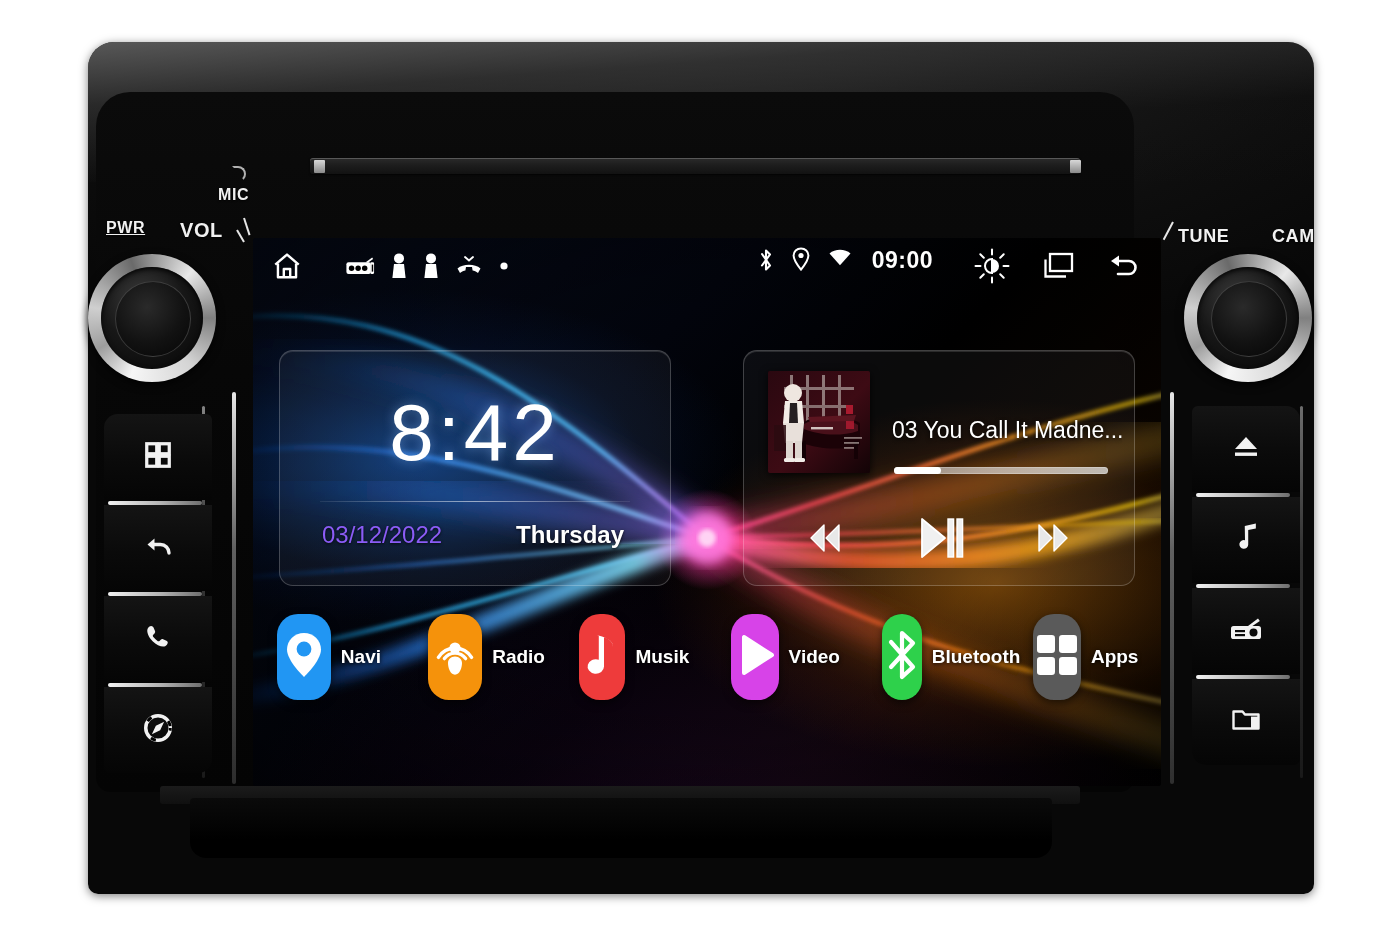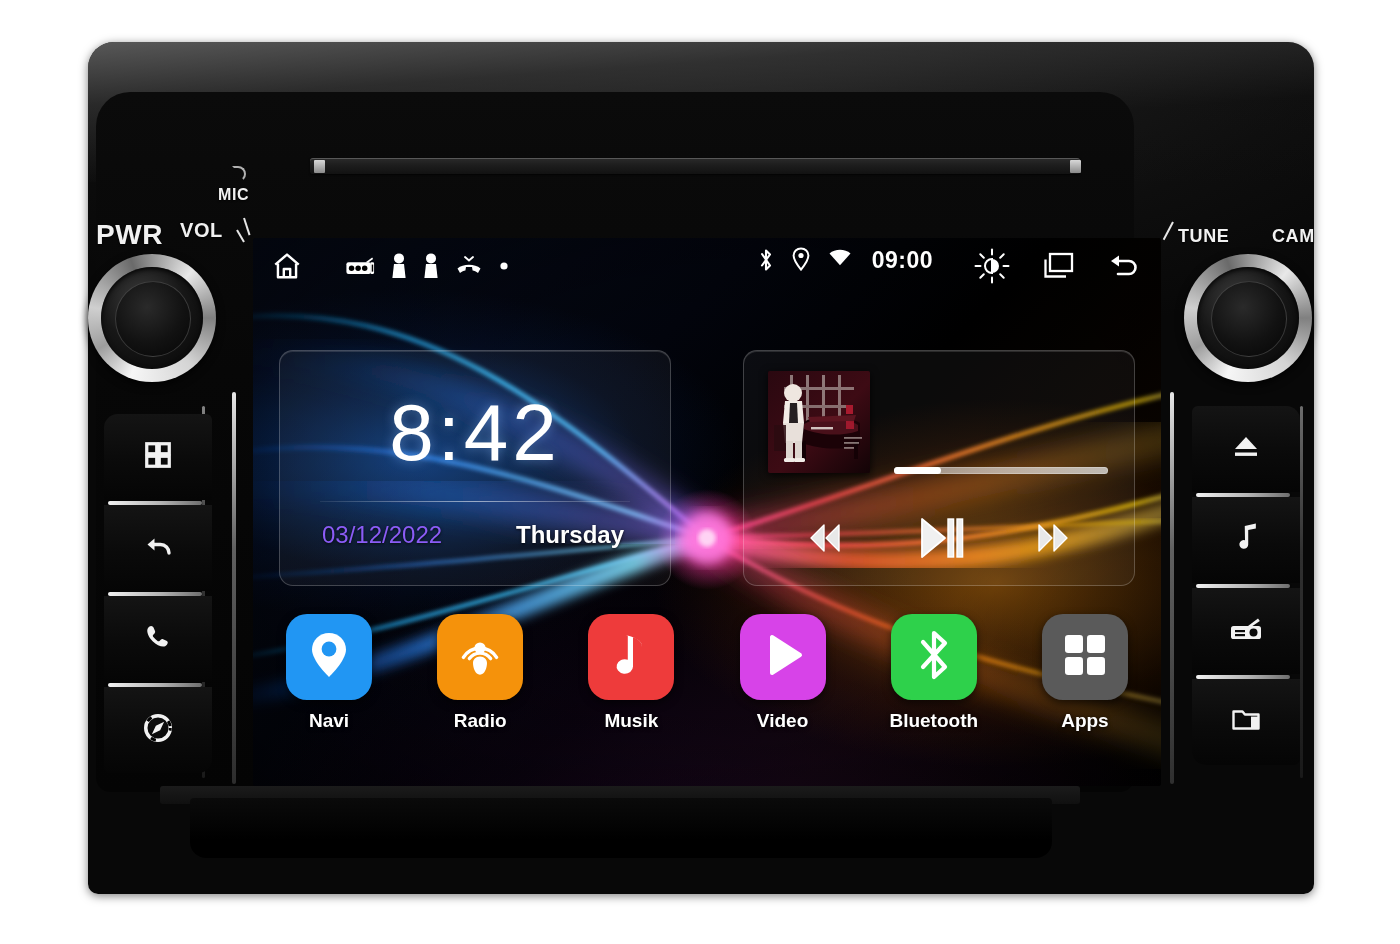--- a/index.html
+++ b/index.html
@@ -98,21 +98,21 @@
   .bezel-label{
     position:absolute;
     color:#f1f1f1;
     font-weight:bold;
     letter-spacing:.6px;
     font-family:"Liberation Sans", sans-serif;
     text-shadow:0 1px 2px rgba(0,0,0,.9);
     user-select:none;
   }
   #lbl-mic{ left:218px; top:186px; font-size:16px; }
-  #lbl-pwr{ left:96px; top:219px; font-size:28px; }
+  #lbl-pwr{ left:106px; top:219px; font-size:16px;text-decoration:underline; }
   #lbl-vol{ left:180px; top:219px; font-size:20px; }
   #lbl-tune{ left:1178px; top:226px; font-size:18px; }
   #lbl-cam{ left:1240px; top:226px; font-size:18px; font-weight:bold;margin-left:32px; }
 
   
   .tick{
     position:absolute;
     background:#e6e6e6;
     width:2px;
     transform-origin:top center;
@@ -317,21 +317,21 @@
 
   
   #dock{
     position:absolute; left:0; right:0; top:376px;
     display:flex; justify-content:space-between;
     padding:0 24px; box-sizing:border-box;
     z-index:5;
   }
   .app{
     width:104px;
-    display:flex; flex-direction:column; align-items:center; gap:10px;
+    display:flex; flex-direction:row; align-items:center; gap:10px;
     cursor:pointer;
   }
   .app-tile{
     width:86px; height:86px; border-radius:21px;
     display:flex; align-items:center; justify-content:center;
     box-shadow: 0 3px 9px rgba(0,0,0,.6);
   }
   .app-label{
     font-size:19px; color:#fff; font-weight:bold;
     text-shadow:0 1px 4px rgba(0,0,0,.95);
@@ -704,20 +704,21 @@
             <rect x="78" y="34" width="7" height="9" fill="#b51c32" opacity="0.9"></rect>
             <rect x="78" y="50" width="8" height="8" fill="#b51c32" opacity="0.8"></rect>
             <g opacity="0.55" fill="#ded4ce">
               <rect x="76" y="66" width="18" height="1.8"></rect>
               <rect x="76" y="71" width="15" height="1.8"></rect>
               <rect x="76" y="76" width="10" height="1.8"></rect>
             </g>
           </svg>
         </div>
 
+        <div id="track-title">03 You Call It Madne...</div>
 
         <div id="progress-track">
           <div id="progress-fill" style="width: 22%;"></div>
         </div>
 
         <div id="media-controls">
 
           <span class="mc-btn">
             <svg width="46" height="38" viewBox="0 0 46 38">
               <path d="M22 6 L22 32 L9 19 Z" fill="#e8e8e8" stroke="#ffffff" stroke-width="1.4" stroke-linejoin="round"></path>

